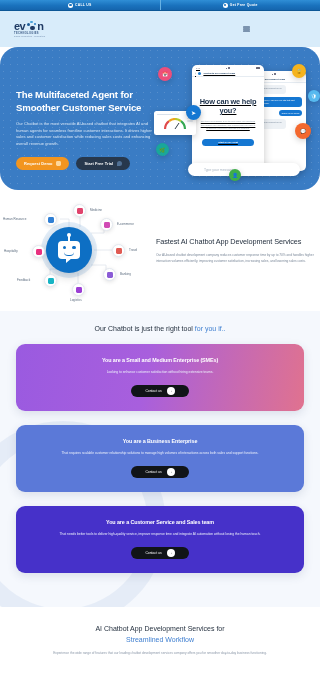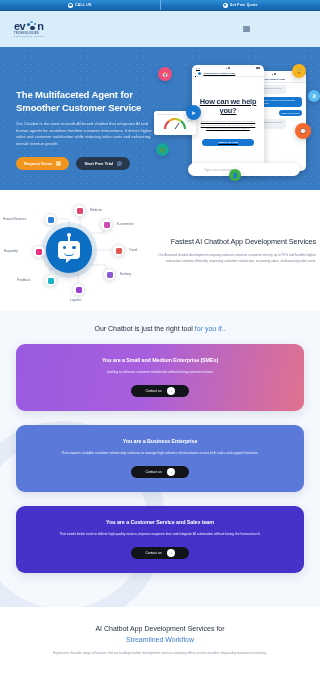--- a/index.html
+++ b/index.html
@@ -76,20 +76,21 @@
     width:7px; height:5px; display:flex; flex-direction:column; justify-content:space-between;
   }
   .hamburger span { display:block; height:1.4px; background:#1f3a63; border-radius:1px; }
 
   
   .hero {
     background:#3a7cc4;
     position:relative;
     height:143px;
     overflow:hidden;
+    border-radius:18px;
   }
   .hero-dots {
     position:absolute; inset:0;
     background-image:radial-gradient(rgba(255,255,255,.16) .6px, transparent .7px);
     background-size:7px 7px;
     opacity:.9;
   }
   .hero-left {
     position:absolute; left:16px; top:42px; width:142px; z-index:4;
   }
@@ -218,21 +219,21 @@
     background:#ffffff; border:.7px solid #e4e9f0;
     box-shadow:0 1px 4px rgba(0,0,0,.12);
     display:flex;align-items:center;justify-content:center;
   }
   .node i { width:6px;height:6px;border-radius:1.4px;display:block; }
   .node-label {
     position:absolute; font-size:3px; color:#5b6b7e; white-space:nowrap;
   }
   .hub-lines { position:absolute; inset:0; }
 
-  .svc-text { padding-right:4px;text-align:right; }
+  .svc-text { padding-right:4px; }
   .svc-title {
     font-size:7.3px; color:#1f2b3a; line-height:10.5px; letter-spacing:-.1px;
   }
   .svc-body {
     font-size:3.2px; color:#7b8899; line-height:5.4px; margin-top:6px;
   }
 
   
   .tool {
     background:#f5f8fd; position:relative; padding:14px 0 20px; overflow:hidden;

